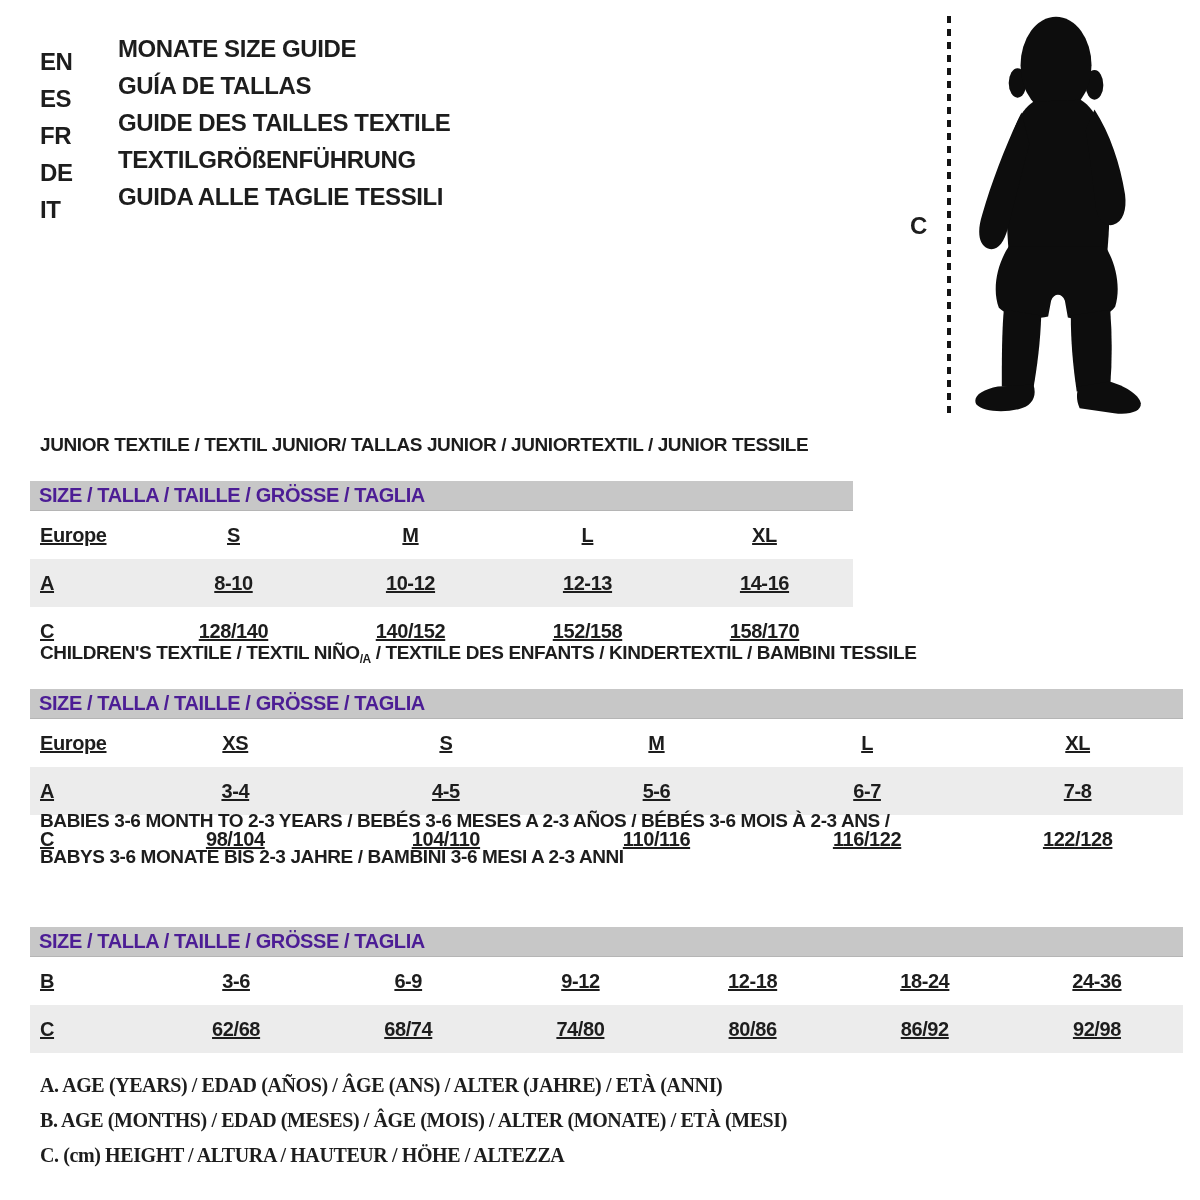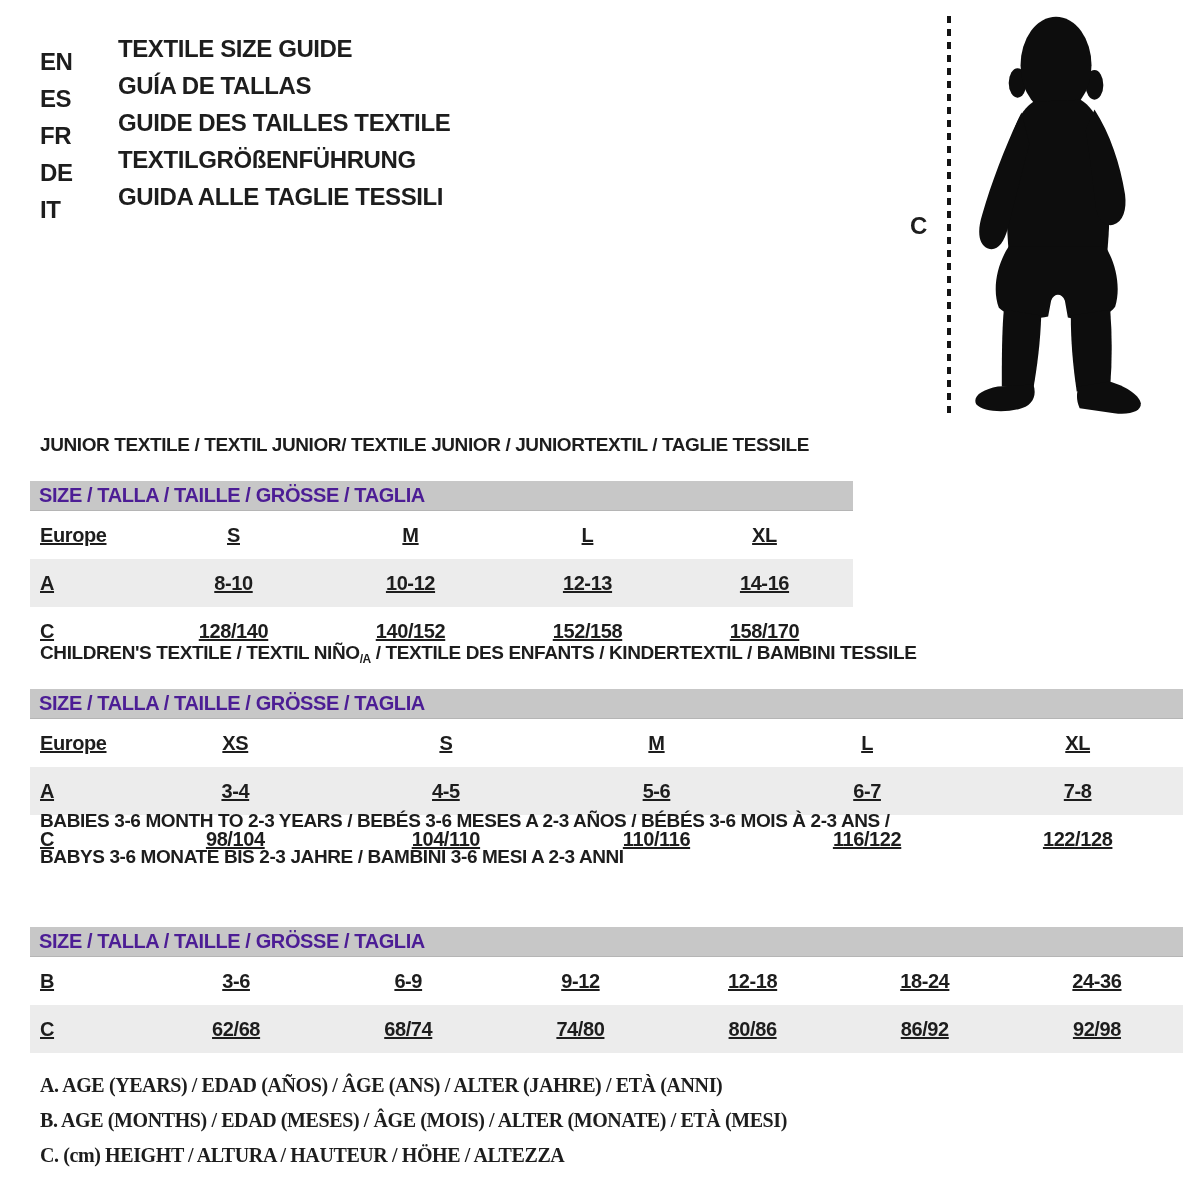--- a/index.html
+++ b/index.html
@@ -45,21 +45,21 @@
   .legend-line{height:35px;display:flex;align-items:center;font-size:20px;white-space:nowrap;}
 </style>
 </head>
 <body>
 
 <div class="page">
 
   <div class="langs">
     <div class="lang-row">
       <span class="lang-code">EN</span>
-      <span class="lang-title">TEXTILE SIZE GUIDE</span>
+      <span class="lang-title">MONATE SIZE GUIDE</span>
     </div>
     <div class="lang-row">
       <span class="lang-code">ES</span>
       <span class="lang-title">GUÍA DE TALLAS</span>
     </div>
     <div class="lang-row">
       <span class="lang-code">FR</span>
       <span class="lang-title">GUIDE DES TAILLES TEXTILE</span>
     </div>
     <div class="lang-row">
@@ -83,21 +83,21 @@
       <path d="M58,106 C44,134 28,175 18,210 C13,226 14,240 24,244 C33,247 40,239 44,224 C51,197 59,164 66,138 Z"></path>
       <path d="M132,103 C148,128 158,158 163,189 C165,205 161,217 151,220 C142,222 134,213 133,199 C130,174 127,147 123,124 Z"></path>
       <path d="M45,242 C33,260 28,286 35,304 C45,314 68,317 85,313 L88,297 C91,289 99,289 102,297 L105,314 C123,318 146,314 153,303 C159,284 154,259 143,242 Z"></path>
       <path d="M40,306 L78,312 C77,340 74,363 70,386 L38,384 C38,356 38,330 40,306 Z"></path>
       <path d="M70,382 C74,394 69,404 55,407 C38,411 18,409 12,402 C8,394 18,387 34,384 Z"></path>
       <path d="M108,312 L148,306 C150,332 150,357 148,384 L114,389 C110,362 108,338 108,312 Z"></path>
       <path d="M147,379 C162,383 177,392 179,401 C180,409 168,413 152,411 L117,406 C113,397 114,390 116,384 Z"></path>
     </g>
   </svg>
 
-  <div class="tbl-heading" style="top:434px">JUNIOR TEXTILE / TEXTIL JUNIOR/ TEXTILE JUNIOR / JUNIORTEXTIL / TAGLIE TESSILE</div>
+  <div class="tbl-heading" style="top:434px">JUNIOR TEXTILE / TEXTIL JUNIOR/ TALLAS JUNIOR / JUNIORTEXTIL / JUNIOR TESSILE</div>
   <div class="tbl junior-table">
     <div class="size-bar">
       <span>SIZE / TALLA / TAILLE / GRÖSSE / TAGLIA</span>
     </div>
     <div class="trow">
       <span class="tlabel">Europe</span>
       <span class="tcell">S</span>
       <span class="tcell">M</span>
       <span class="tcell">L</span>
       <span class="tcell">XL</span>

